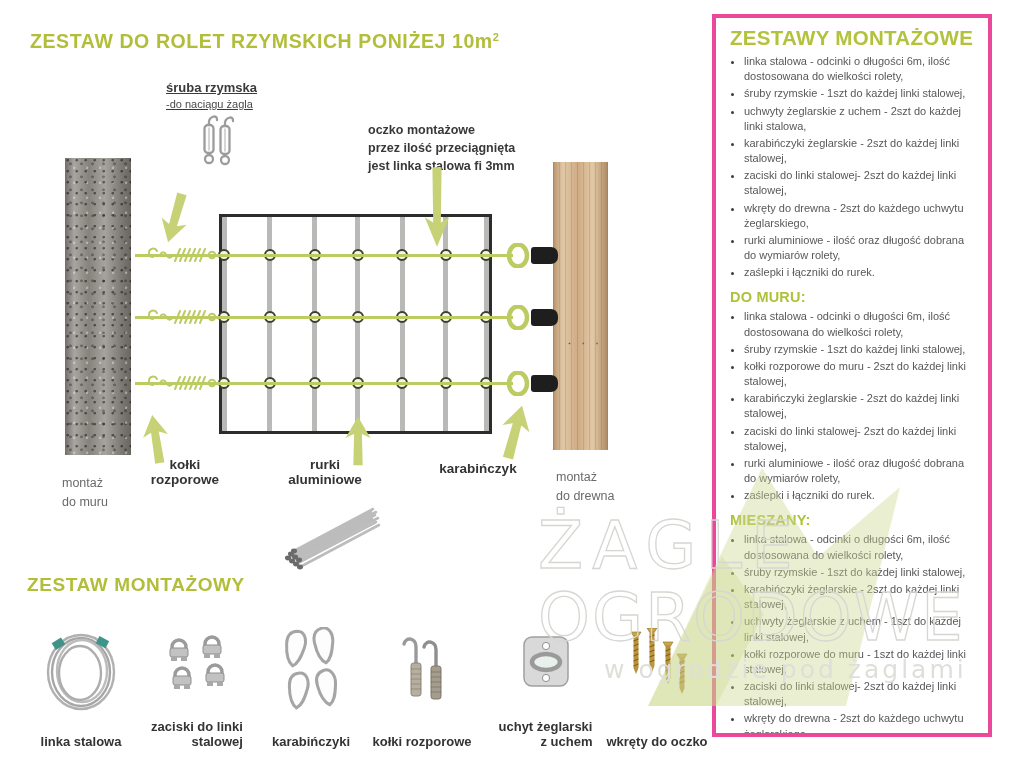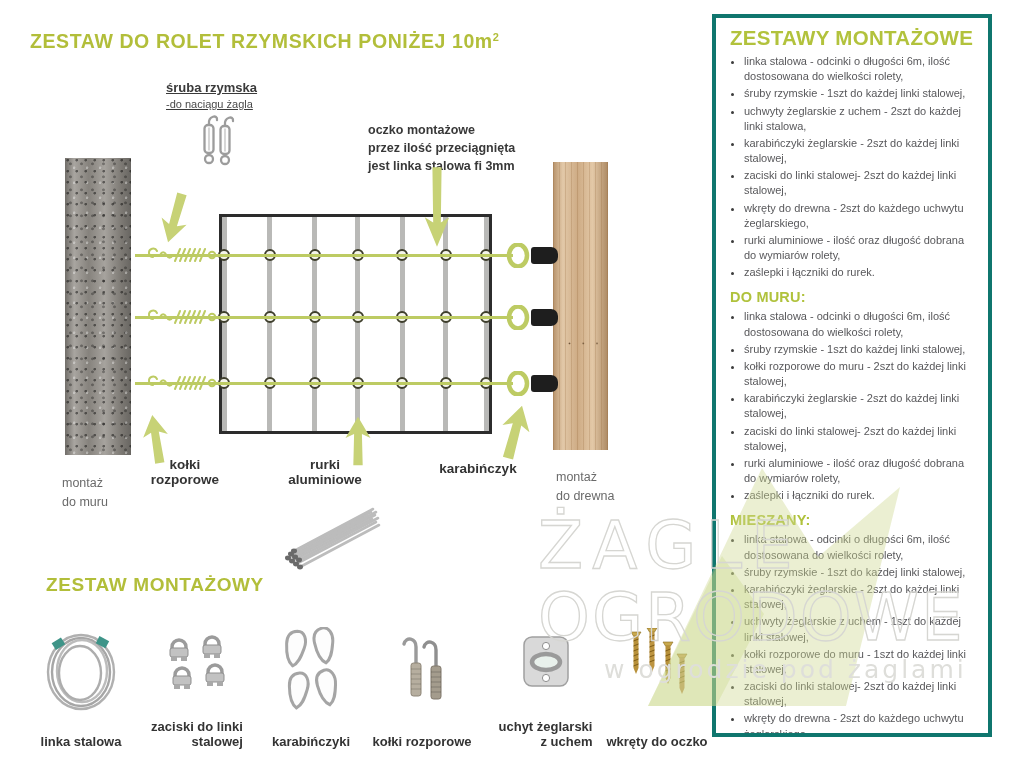--- a/index.html
+++ b/index.html
@@ -3,21 +3,21 @@
 <meta charset="utf-8">
 <style>
   html,body{margin:0;padding:0;}
   body{width:1024px;height:768px;position:relative;background:#fff;overflow:hidden;
        font-family:"Liberation Sans","DejaVu Sans",sans-serif;}
   .abs{position:absolute;}
 
   
   #page-title{left:30px;top:30px;font-size:19.5px;font-weight:bold;color:#b2be3a;letter-spacing:.6px;}
   #page-title sup{font-size:11px;}
-  #kit-heading{left:46px;top:574px;font-size:19px;font-weight:bold;color:#b2be3a;letter-spacing:.6px;}
+  #kit-heading{left:27px;top:574px;font-size:19px;font-weight:bold;color:#b2be3a;letter-spacing:.6px;}
 
   
   .lbl{color:#3a3a3a;font-weight:bold;font-size:13px;line-height:1.3;text-decoration:underline;}
   .lbl .sub{font-weight:normal;font-size:11px;color:#4a4a4a;}
   .lbl3{color:#383838;font-weight:bold;font-size:12.5px;line-height:1.45;}
   .blbl{color:#333;font-weight:bold;font-size:13.5px;}
   .mlbl{color:#6a6a6a;font-size:12.5px;line-height:1.55;}
 
   
   #wall-concrete{left:65px;top:158px;width:66px;height:297px;background-color:#98948e;
@@ -51,21 +51,21 @@
   .arrow{position:absolute;z-index:4;}
   .arrow svg{display:block;}
 
   
   .kit-item{position:absolute;top:604px;height:148px;text-align:right;
             display:flex;flex-direction:column;justify-content:flex-end;align-items:center;}
   .kit-photo{flex:1;display:flex;align-items:center;justify-content:center;}
   .kit-label{font-weight:bold;font-size:13px;color:#333;line-height:1.15;padding-bottom:2px;}
 
   
-  #panel{left:712px;top:14px;width:280px;height:723px;border:4px solid #0f766e;box-sizing:border-box;
+  #panel{left:712px;top:14px;width:280px;height:723px;border:4px solid #ec4899;box-sizing:border-box;
          padding:5px 11px 6px 14px;background:#fff;overflow:hidden;z-index:2;}
   #panel .ph{font-size:20.5px;font-weight:bold;color:#b2c23c;letter-spacing:.3px;margin:3px 0 4px;}
   #panel h3{font-size:14.5px;font-weight:bold;color:#b0c23c;margin:9px 0 4px;letter-spacing:.2px;}
   #panel ul{margin:0;padding-left:14px;}
   #panel li{font-size:11px;line-height:1.38;color:#58585b;margin:0 0 2px;}
   #panel li::marker{color:#3c3c3c;}
 
   #watermark{left:0;top:0;width:1024px;height:768px;z-index:7;pointer-events:none;}
 </style>
 </head>

